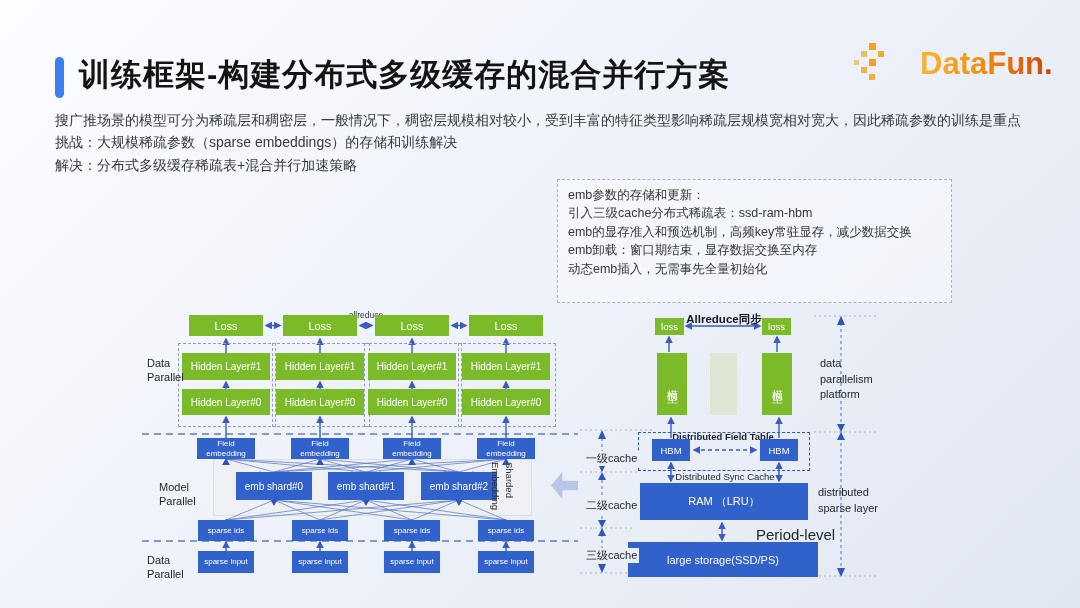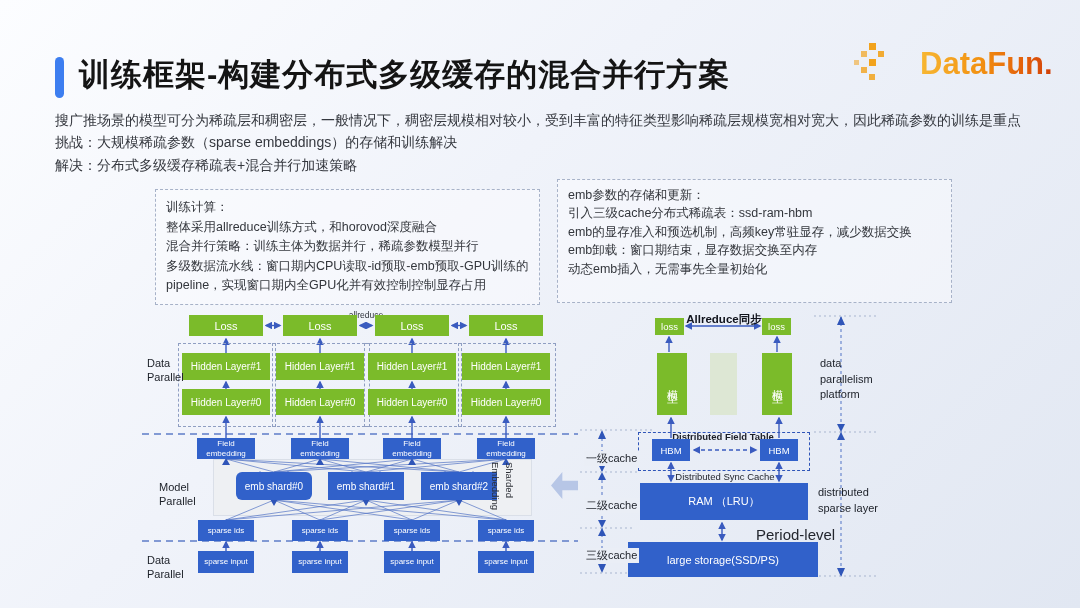--- a/index.html
+++ b/index.html
@@ -50,27 +50,20 @@
     <div class="px" style="left:26px;top:11px;width:6px;height:6px;opacity:.9;"></div>
     <div class="logo-text">DataFun.</div>
   </div>
 
   <div class="abs intro">
     <div>搜广推场景的模型可分为稀疏层和稠密层，一般情况下，稠密层规模相对较小，受到丰富的特征类型影响稀疏层规模宽相对宽大，因此稀疏参数的训练是重点</div>
     <div>挑战：大规模稀疏参数（sparse embeddings）的存储和训练解决</div>
     <div>解决：分布式多级缓存稀疏表+混合并行加速策略</div>
   </div>
 
-  <div class="abs note note-left">
-    <div>训练计算：</div>
-    <div>整体采用allreduce训练方式，和horovod深度融合</div>
-    <div>混合并行策略：训练主体为数据并行，稀疏参数模型并行</div>
-    <div>多级数据流水线：窗口期内CPU读取-id预取-emb预取-GPU训练的</div>
-    <div>pipeline，实现窗口期内全GPU化并有效控制控制显存占用</div>
-  </div>
   <div class="abs note note-right">
     <div>emb参数的存储和更新：</div>
     <div>引入三级cache分布式稀疏表：ssd-ram-hbm</div>
     <div>emb的显存准入和预选机制，高频key常驻显存，减少数据交换</div>
     <div>emb卸载：窗口期结束，显存数据交换至内存</div>
     <div>动态emb插入，无需事先全量初始化</div>
   </div>
 
   <div class="abs" style="left:140px;top:310px;width:440px;height:290px;">
 
@@ -140,21 +133,21 @@
     <div class="abs gbox" style="left:42px; top:79px;width:88px;height:26px;font-size:10px;">Hidden Layer#0</div>
     <div class="abs gbox" style="left:136px;top:79px;width:88px;height:26px;font-size:10px;">Hidden Layer#0</div>
     <div class="abs gbox" style="left:228px;top:79px;width:88px;height:26px;font-size:10px;">Hidden Layer#0</div>
     <div class="abs gbox" style="left:322px;top:79px;width:88px;height:26px;font-size:10px;">Hidden Layer#0</div>
 
     <div class="abs bbox small2" style="left:57px; top:128px;width:58px;height:21px;">Field embedding</div>
     <div class="abs bbox small2" style="left:151px;top:128px;width:58px;height:21px;">Field embedding</div>
     <div class="abs bbox small2" style="left:243px;top:128px;width:58px;height:21px;">Field embedding</div>
     <div class="abs bbox small2" style="left:337px;top:128px;width:58px;height:21px;">Field embedding</div>
 
-    <div class="abs bbox" style="left:96px; top:162px;width:76px;height:28px;font-size:10px;border-radius:6px;">emb shard#0</div>
+    <div class="abs bbox" style="left:96px; top:162px;width:76px;height:28px;font-size:10px;">emb shard#0</div>
     <div class="abs bbox" style="left:188px;top:162px;width:76px;height:28px;font-size:10px;">emb shard#1</div>
     <div class="abs bbox" style="left:281px;top:162px;width:76px;height:28px;font-size:10px;">emb shard#2</div>
 
     <div class="abs vtext" style="left:350px;top:152px;height:52px;font-size:9.5px;color:#2b2e35;">Embedding</div>
     <div class="abs vtext" style="left:364px;top:152px;height:52px;font-size:9.5px;color:#2b2e35;">Sharded</div>
 
     <div class="abs bbox small2" style="left:58px; top:210px;width:56px;height:21px;">sparse ids</div>
     <div class="abs bbox small2" style="left:152px;top:210px;width:56px;height:21px;">sparse ids</div>
     <div class="abs bbox small2" style="left:244px;top:210px;width:56px;height:21px;">sparse ids</div>
     <div class="abs bbox small2" style="left:338px;top:210px;width:56px;height:21px;">sparse ids</div>

